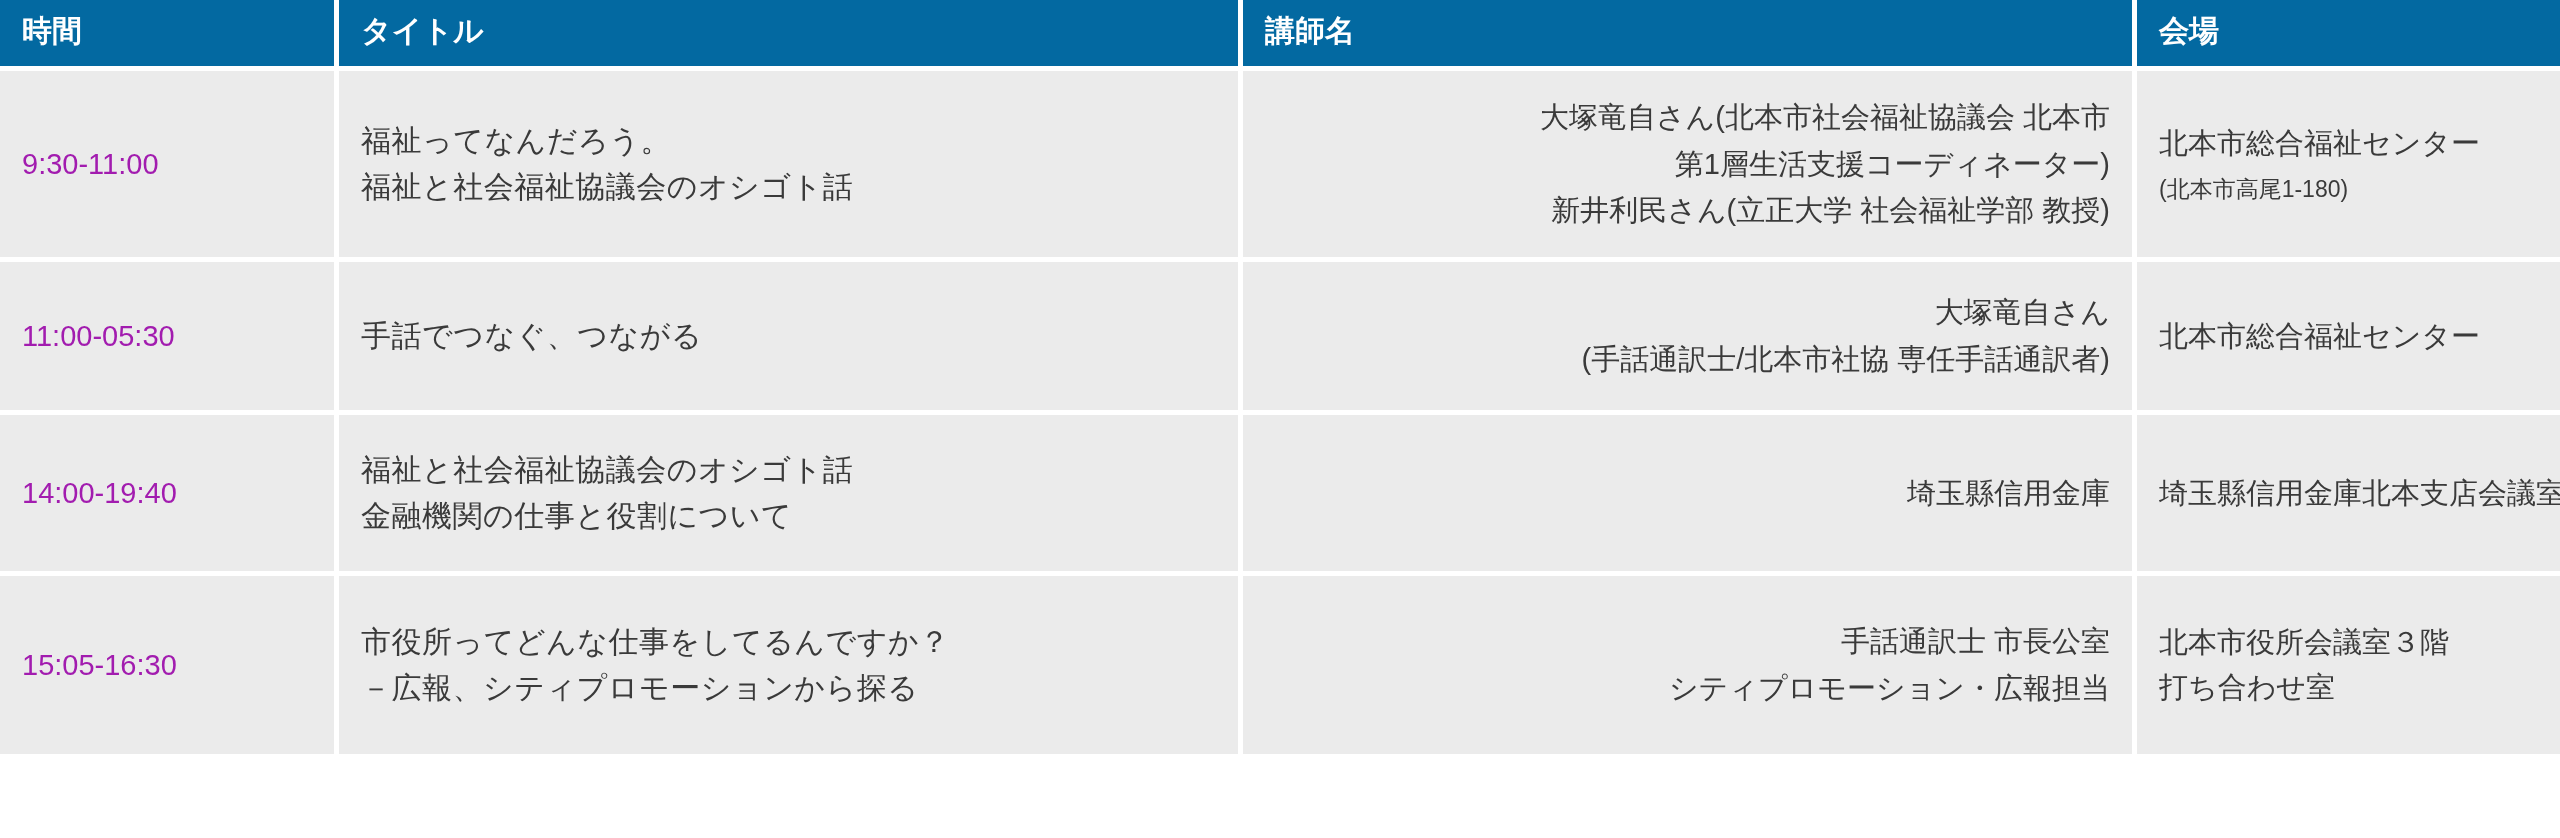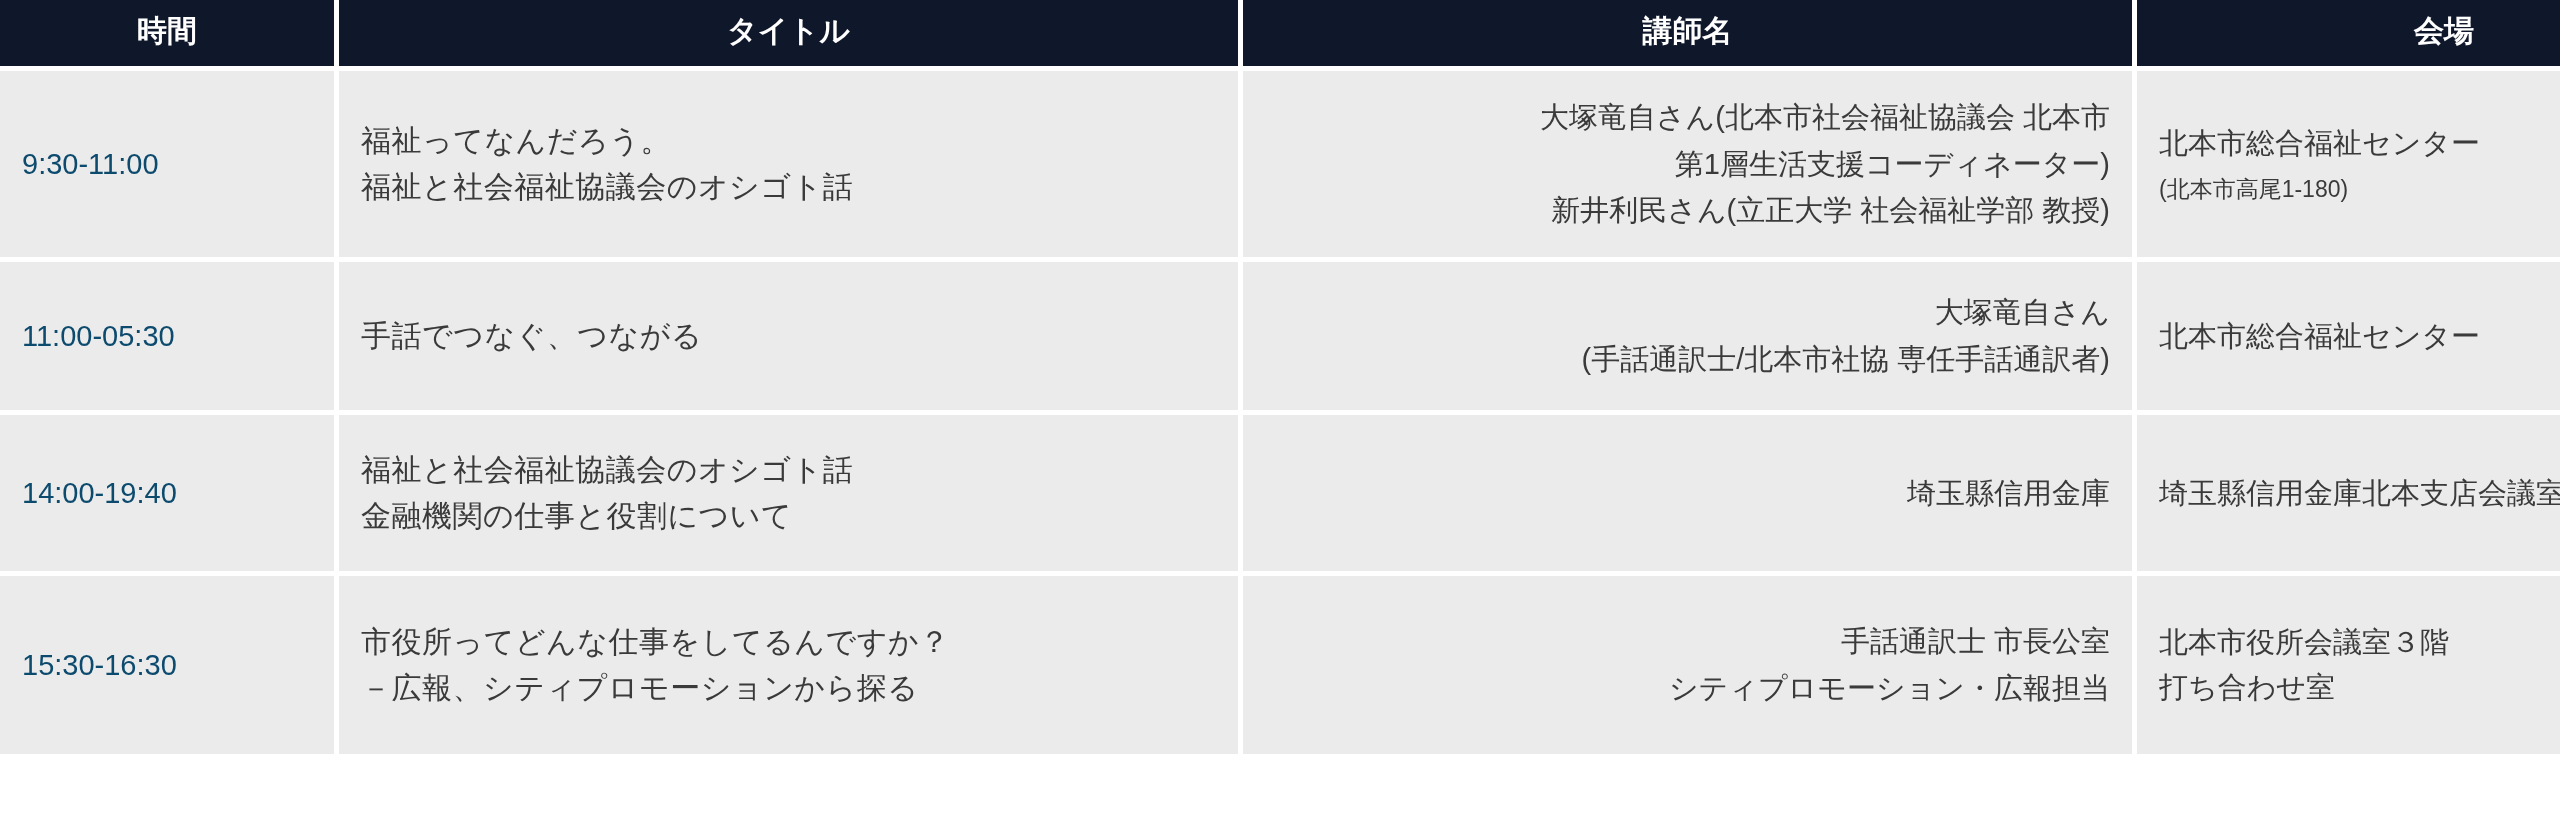--- a/index.html
+++ b/index.html
@@ -14,25 +14,25 @@
     color: #333333;
     overflow: hidden;
   }
   .schedule-table {
     width: 2560px;
     border-collapse: separate;
     border-spacing: 0;
     table-layout: fixed;
   }
   .schedule-table th {
-    background: #0f172a;
+    background: #0369a1;
     color: #ffffff;
     font-size: 30px;
     font-weight: bold;
-    text-align: center;
+    text-align: left;
     padding: 10px 22px 14px 22px;
     height: 42px;
     vertical-align: middle;
     border-right: 5px solid #ffffff;
   }
   .schedule-table th:last-child {
     border-right: none;
   }
   .schedule-table td {
     background: #ebebeb;
@@ -44,21 +44,21 @@
   .schedule-table td:last-child {
     border-right: none;
   }
   .col-time   { width: 290px; }
   .col-title  { width: 855px; }
   .col-lecturer { width: 845px; }
   .col-venue  { width: 570px; }
 
   .cell-time {
     font-size: 29px;
-    color: #0c4a6e;
+    color: #a21caf;
     white-space: nowrap;
   }
   .cell-title {
     font-size: 30px;
     font-weight: normal;
     color: #3a3a3a;
     line-height: 1.55;
     letter-spacing: 0.5px;
   }
   .cell-lecturer {
@@ -139,21 +139,21 @@
       </td>
       <td class="cell-lecturer">
         <span class="line">埼玉縣信用金庫</span>
       </td>
       <td class="cell-venue">
         <span class="line">埼玉縣信用金庫北本支店会議室</span>
       </td>
     </tr>
 
     <tr class="row-4">
-      <td class="cell-time">15:30-16:30</td>
+      <td class="cell-time">15:05-16:30</td>
       <td class="cell-title">
         <span class="line">市役所ってどんな仕事をしてるんですか？</span>
         <span class="line">－広報、シティプロモーションから探る</span>
       </td>
       <td class="cell-lecturer">
         <span class="line">手話通訳士 市長公室</span>
         <span class="line">シティプロモーション・広報担当</span>
       </td>
       <td class="cell-venue">
         <span class="line">北本市役所会議室３階</span>

